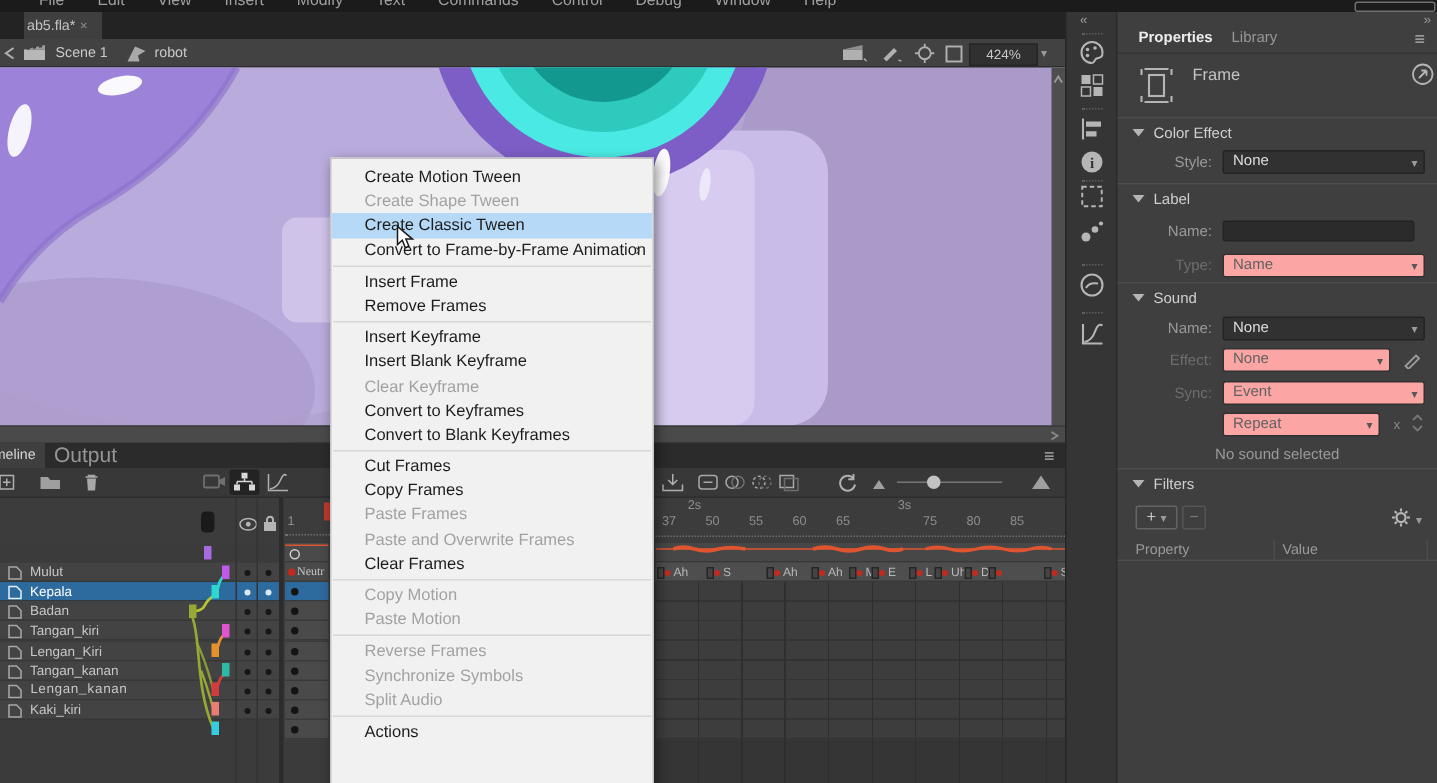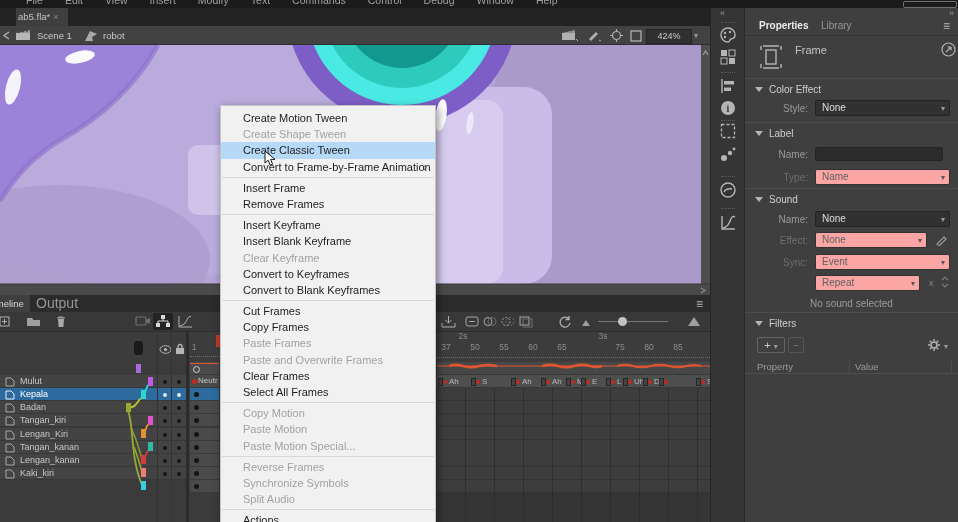--- a/index.html
+++ b/index.html
@@ -324,21 +324,21 @@
         <span class="cdot" style="left:177px;"></span>
     </div>
     <div class="tl-row" style="top:78.6px;">
       <svg class="licon" width="10" height="10">
           <path d="M1,1 H6 L9,4 V9 H1 Z" fill="none" stroke="#a8a8a8"></path>
         </svg>
       <span class="lname">Tangan_kanan</span>
       <span class="cdot" style="left:163px;"></span>
         <span class="cdot" style="left:177px;"></span>
     </div>
-    <div class="tl-row" style="top:91.7px;">
+    <div class="tl-row" style="top:91.7px;font-family:Liberation Mono, monospace;">
       <svg class="licon" width="10" height="10">
           <path d="M1,1 H6 L9,4 V9 H1 Z" fill="none" stroke="#a8a8a8"></path>
         </svg>
       <span class="lname">Lengan_kanan</span>
       <span class="cdot" style="left:163px;"></span>
         <span class="cdot" style="left:177px;"></span>
     </div>
     <div class="tl-row" style="top:104.8px;">
       <svg class="licon" width="10" height="10">
           <path d="M1,1 H6 L9,4 V9 H1 Z" fill="none" stroke="#a8a8a8"></path>
@@ -380,21 +380,21 @@
 
   <div class="vline" style="left:157px;"></div>
   <div class="vline" style="left:171px;"></div>
   <div class="vline" style="left:186px;width:3px;background:#2c2c2c;"></div>
 
   <div id="frames-first">
     <div class="f1cell" style="top:0;">
       <div class="abs" style="left:0;top:1px;width:29px;height:1px;background:#e05430;"></div>
       <div class="abs" style="left:3px;top:4px;width:5px;height:5px;border:1px solid #cfcfcf;border-radius:50%;"></div>
     </div>
-    <div class="f1cell" style="top:13.1px;">
+    <div class="f1cell" style="top:13.1px;font-family:Liberation Serif, serif;">
       <span class="kdot" style="background:#c22a1e;left:2px;"></span>
       <span class="abs" style="left:8px;top:1px;font-size:8px;color:#c6c6c6;">Neutr</span>
     </div>
     <div class="f1cell sel" style="top:26.2px;">
         <span class="kdot"></span>
       </div>
     <div class="f1cell" style="top:39.3px;">
         <span class="kdot"></span>
       </div>
     <div class="f1cell" style="top:52.4px;">
@@ -627,25 +627,23 @@
   <div class="mi">Insert Blank Keyframe</div>
   <div class="mi disabled">Clear Keyframe</div>
   <div class="mi">Convert to Keyframes</div>
   <div class="mi">Convert to Blank Keyframes</div>
   <div class="msep"></div>
   <div class="mi">Cut Frames</div>
   <div class="mi">Copy Frames</div>
   <div class="mi disabled">Paste Frames</div>
   <div class="mi disabled">Paste and Overwrite Frames</div>
   <div class="mi">Clear Frames</div>
-  <div class="mi">Select All Frames</div>
   <div class="msep"></div>
   <div class="mi disabled">Copy Motion</div>
   <div class="mi disabled">Paste Motion</div>
-  <div class="mi disabled">Paste Motion Special...</div>
   <div class="msep"></div>
   <div class="mi disabled">Reverse Frames</div>
   <div class="mi disabled">Synchronize Symbols</div>
   <div class="mi disabled">Split Audio</div>
   <div class="msep"></div>
   <div class="mi">Actions</div>
 </div>
 
 <svg id="cursor" class="abs" viewBox="0 0 14 18">
   <path d="M1,1 L1,13 L4.2,10.2 L6.2,15.2 L8.6,14.2 L6.6,9.4 L11,9.4 Z" fill="#ffffff" stroke="#1a1a1a" stroke-width="1"></path>

